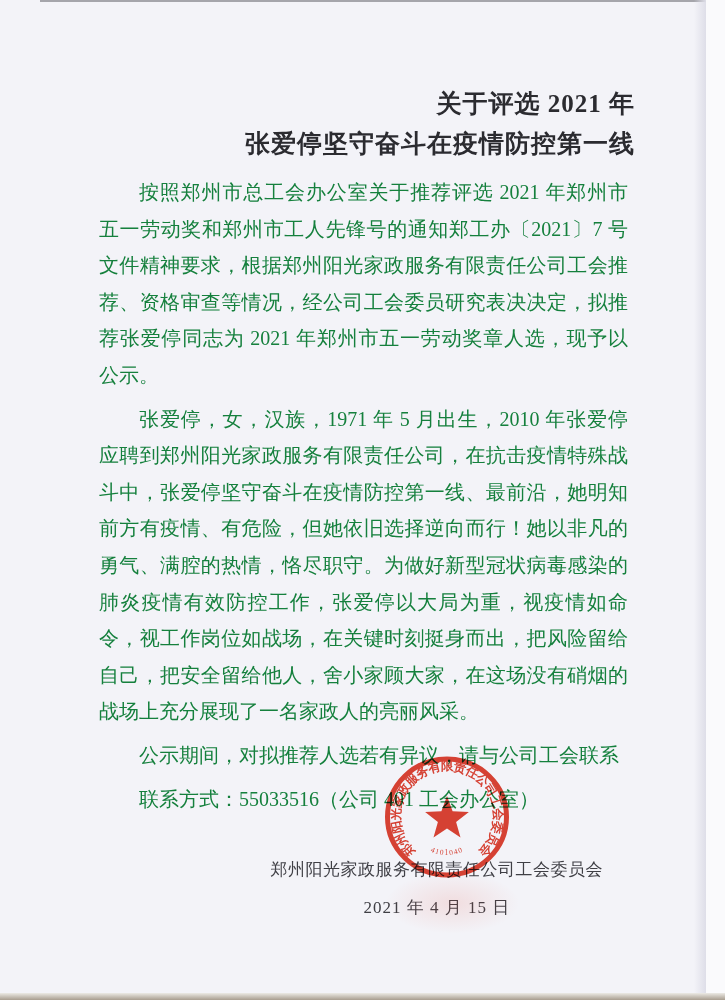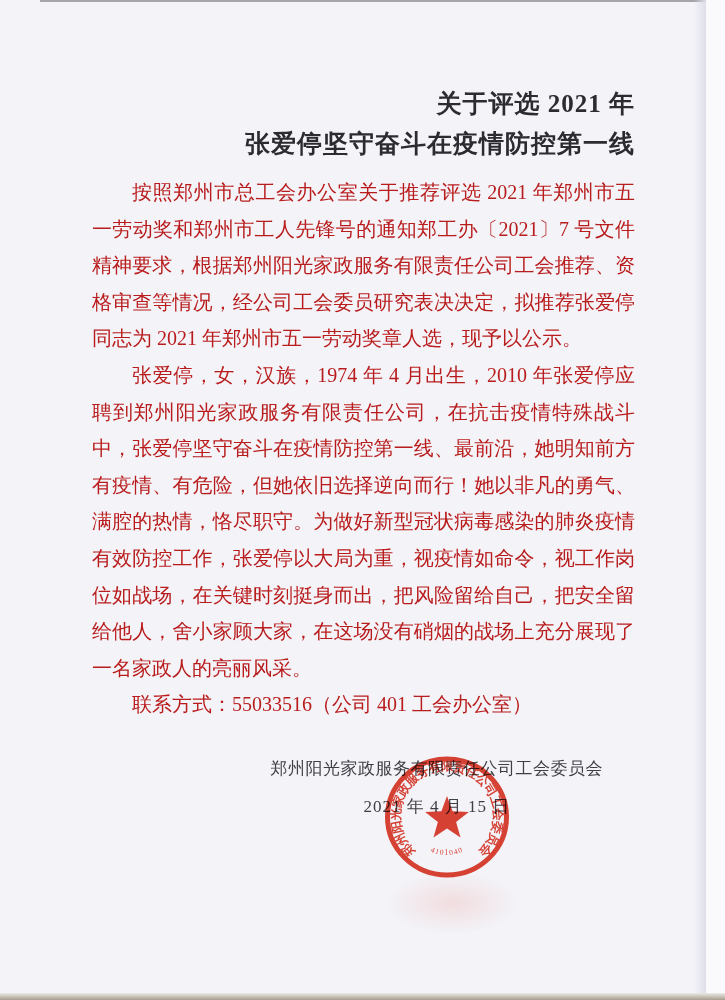--- a/index.html
+++ b/index.html
@@ -17,22 +17,22 @@
   .right-edge-light{position:absolute;top:0;bottom:0;right:0;width:19px;background:#fafafc;}
   .bottom-strip{position:absolute;left:0;right:0;bottom:0;height:7px;
     background:linear-gradient(to bottom,#eceae5,#a89d8f);}
   .content{position:absolute;left:92px;top:84px;width:543px;color:#3a3a40;}
   .title{
     text-align:right;font-weight:bold;color:#2b2b30;
     font-size:25px;line-height:40px;letter-spacing:1px;
   }
   .body-text{margin-top:10px;}
   p.para{
-    margin:0;font-size:20px;line-height:36.6px;
-    text-align:justify;text-indent:2em;color:#b91c1c;
+    margin:7px;font-size:20px;line-height:36.6px;
+    text-align:justify;text-indent:2em;color:#15803d;
   }
   .sig-block{
     float:right;margin-right:32px;margin-top:27px;
     text-align:center;color:#3f3f45;
   }
   .sig-line{font-size:17px;line-height:38px;letter-spacing:.5px;}
   .date-line{font-size:17px;line-height:38px;letter-spacing:1px;}
   
   .seal{
     position:absolute;left:380px;top:751px;width:134px;height:132px;
@@ -52,21 +52,22 @@
 <div class="page">
 
   <div class="top-edge"></div>
 
   <div class="content">
     <div class="title">关于评选 2021 年</div>
     <div class="title">张爱停坚守奋斗在疫情防控第一线</div>
 
     <div class="body-text">
       <p class="para">按照郑州市总工会办公室关于推荐评选 2021 年郑州市五一劳动奖和郑州市工人先锋号的通知郑工办〔2021〕7 号文件精神要求，根据郑州阳光家政服务有限责任公司工会推荐、资格审查等情况，经公司工会委员研究表决决定，拟推荐张爱停同志为 2021 年郑州市五一劳动奖章人选，现予以公示。</p>
-      <p class="para">张爱停，女，汉族，1974 年 4 月出生，2010 年张爱停应聘到郑州阳光家政服务有限责任公司，在抗击疫情特殊战斗中，张爱停坚守奋斗在疫情防控第一线、最前沿，她明知前方有疫情、有危险，但她依旧选择逆向而行！她以非凡的勇气、满腔的热情，恪尽职守。为做好新型冠状病毒感染的肺炎疫情有效防控工作，张爱停以大局为重，视疫情如命令，视工作岗位如战场，在关键时刻挺身而出，把风险留给自己，把安全留给他人，舍小家顾大家，在这场没有硝烟的战场上充分展现了一名家政人的亮丽风采。</p>
+      <p class="para">张爱停，女，汉族，1971 年 5 月出生，2010 年张爱停应聘到郑州阳光家政服务有限责任公司，在抗击疫情特殊战斗中，张爱停坚守奋斗在疫情防控第一线、最前沿，她明知前方有疫情、有危险，但她依旧选择逆向而行！她以非凡的勇气、满腔的热情，恪尽职守。为做好新型冠状病毒感染的肺炎疫情有效防控工作，张爱停以大局为重，视疫情如命令，视工作岗位如战场，在关键时刻挺身而出，把风险留给自己，把安全留给他人，舍小家顾大家，在这场没有硝烟的战场上充分展现了一名家政人的亮丽风采。</p>
+      <p class="para">公示期间，对拟推荐人选若有异议，请与公司工会联系</p>
       <p class="para">联系方式：55033516（公司 401 工会办公室）</p>
     </div>
 
     <div class="sig-block">
       <div class="sig-line">郑州阳光家政服务有限责任公司工会委员会</div>
       <div class="date-line">2021 年 4 月 15 日</div>
     </div>
   </div>
 
   <div class="smudge"></div>

